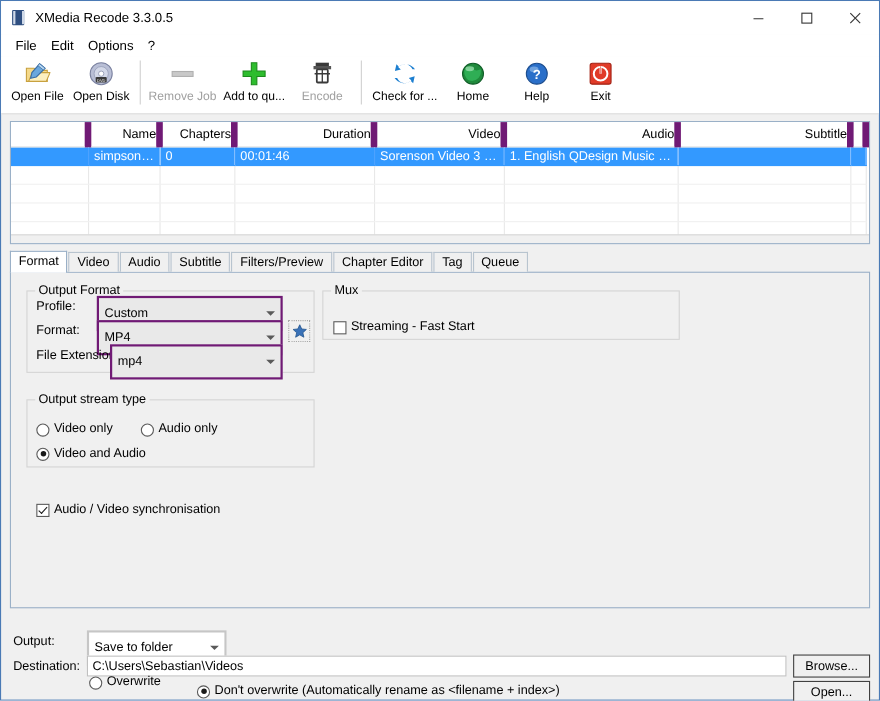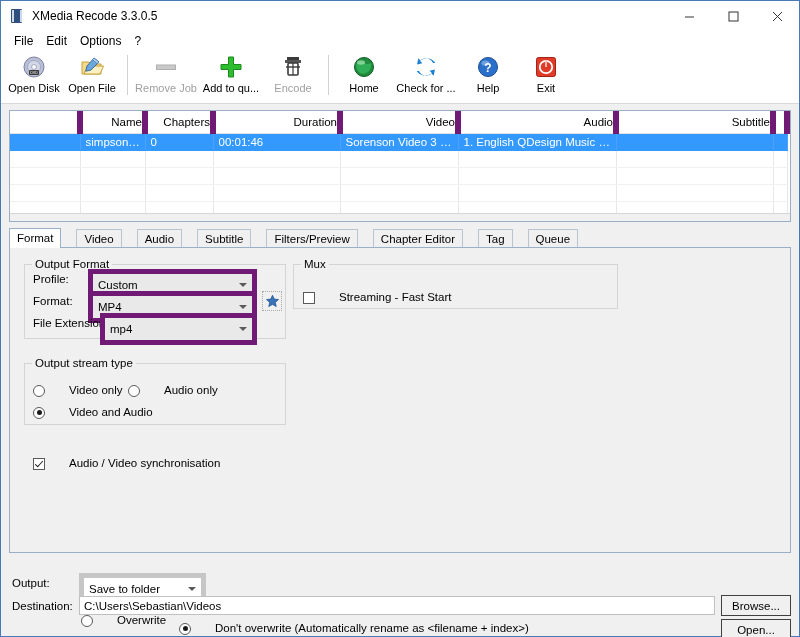--- a/index.html
+++ b/index.html
@@ -205,21 +205,21 @@
     flex: 0 0 auto;
   }
   .tab {
     height: 18px;
     line-height: 18px;
     padding: 0 7px;
     font-size: 11.5px;
     border: 1px solid #b8c4cf;
     border-bottom: none;
     background: #f0f0f0;
-    margin-right: 15px;
+    margin-right: 1px;
     color: #000;
     box-sizing: border-box;
   }
   .tab.active {
     background: #ffffff;
     height: 20px;
     line-height: 19px;
     position: relative;
     top: 1px;
     border-color: #9ab0c7;
@@ -255,21 +255,21 @@
   .fld-label {
     position: absolute;
     font-size: 11.5px;
     color: #000;
     line-height: 14px;
   }
   .combo {
     position: absolute;
     height: 32px;
     background: #e9e9e9;
-    border: 5px solid #701a75;
+    border: 2px solid #701a75;
     box-sizing: border-box;
     display: flex;
     align-items: center;
     padding-left: 5px;
     font-size: 11.5px;
     color: #000;
   }
   .combo .arrow {
     position: absolute;
     right: 5px;
@@ -294,21 +294,20 @@
     background: #f0f0f0;
   }
 
   .chk, .rad {
     position: absolute;
     display: flex;
     align-items: center;
     font-size: 11.5px;
     color: #000;
     line-height: 13px;
-    gap: 20px;
   }
   .box {
     width: 12px; height: 12px;
     border: 1px solid #5a5a5a;
     background: #ffffff;
     box-sizing: border-box;
     margin-right: 4px;
     flex: 0 0 auto;
     position: relative;
   }
@@ -407,40 +406,40 @@
     <div class="menu-item">Edit</div>
     <div class="menu-item">Options</div>
     <div class="menu-item">?</div>
   </div>
 
   <div class="toolbar">
 
     <div class="tb-btn">
       <div class="ico">
         <svg width="24" height="24" viewBox="0 0 24 24">
+          <path d="M2 7 h7 l2 2 h10 v10 H2 Z" fill="#f5d98a" stroke="#c8a13f" stroke-width="1"></path>
+          <path d="M4 19 l3.5 -8 h16 l-3.5 8 Z" fill="#fcefc0" stroke="#c8a13f" stroke-width="1"></path>
+          <path d="M14 3 l5 4 -8 8 -5.2 1.2 1.2 -5.2 Z" fill="#6aa7dd" stroke="#3b6ea5" stroke-width="1"></path>
+          <path d="M14 3 l5 4 -1.6 1.6 -5 -4 Z" fill="#b8d6f0" stroke="#3b6ea5" stroke-width="0.7"></path>
+        </svg>
+      </div>
+      <div class="lbl">Open File</div>
+    </div>
+
+    <div class="tb-btn">
+      <div class="ico">
+        <svg width="24" height="24" viewBox="0 0 24 24">
           <circle cx="12" cy="12" r="10" fill="#b9bfd6" stroke="#7b82a0" stroke-width="1"></circle>
           <circle cx="12" cy="12" r="6.5" fill="#d3d8e8" stroke="#9aa0bb" stroke-width="0.8"></circle>
           <circle cx="12" cy="12" r="2.4" fill="#ffffff" stroke="#8f96b0" stroke-width="0.8"></circle>
           <rect x="7" y="15" width="10" height="5" rx="1" fill="#3a3a3a"></rect>
           <text x="12" y="19.2" font-size="3.6" fill="#ffffff" text-anchor="middle" font-family="Liberation Sans, sans-serif">DVD</text>
         </svg>
       </div>
       <div class="lbl">Open Disk</div>
-    </div>
-
-    <div class="tb-btn">
-      <div class="ico">
-        <svg width="24" height="24" viewBox="0 0 24 24">
-          <path d="M2 7 h7 l2 2 h10 v10 H2 Z" fill="#f5d98a" stroke="#c8a13f" stroke-width="1"></path>
-          <path d="M4 19 l3.5 -8 h16 l-3.5 8 Z" fill="#fcefc0" stroke="#c8a13f" stroke-width="1"></path>
-          <path d="M14 3 l5 4 -8 8 -5.2 1.2 1.2 -5.2 Z" fill="#6aa7dd" stroke="#3b6ea5" stroke-width="1"></path>
-          <path d="M14 3 l5 4 -1.6 1.6 -5 -4 Z" fill="#b8d6f0" stroke="#3b6ea5" stroke-width="0.7"></path>
-        </svg>
-      </div>
-      <div class="lbl">Open File</div>
     </div>
 
     <div class="tb-sep"></div>
 
     <div class="tb-btn disabled" style="width:64px;">
       <div class="ico">
         <svg width="24" height="24" viewBox="0 0 24 24">
           <rect x="2.5" y="10" width="19" height="4.5" fill="#c9c9c9" stroke="#b0b0b0" stroke-width="1"></rect>
         </svg>
       </div>
@@ -464,40 +463,40 @@
           <rect x="7" y="8" width="10" height="12" rx="1" fill="none" stroke="#3a3a3a" stroke-width="1.6"></rect>
           <line x1="5" y1="12" x2="19" y2="12" stroke="#3a3a3a" stroke-width="1.4"></line>
           <line x1="12" y1="8" x2="12" y2="20" stroke="#3a3a3a" stroke-width="1.2"></line>
         </svg>
       </div>
       <div class="lbl">Encode</div>
     </div>
 
     <div class="tb-sep"></div>
 
+    <div class="tb-btn" style="width:66px;">
+      <div class="ico">
+        <svg width="24" height="24" viewBox="0 0 24 24">
+          <path d="M19 8 a8 8 0 0 0 -13 -2.2 l2.4 2.4 L3 9.6 L4.4 3.3 l2.1 2.1 A10.5 10.5 0 0 1 21.3 8 Z" fill="#1d7fd0"></path>
+          <path d="M5 16 a8 8 0 0 0 13 2.2 l-2.4 -2.4 L21 14.4 L19.6 20.7 l-2.1 -2.1 A10.5 10.5 0 0 1 2.7 16 Z" fill="#1d7fd0"></path>
+        </svg>
+      </div>
+      <div class="lbl">Check for ...</div>
+    </div>
+
     <div class="tb-btn">
       <div class="ico">
         <svg width="24" height="24" viewBox="0 0 24 24">
           <circle cx="12" cy="12" r="9.5" fill="#1f8a3c"></circle>
           <path d="M4 9 q4 -3 8 -1 q3 2 7 0 q1 4 -2 8 q-4 4 -9 2 q-4 -3 -4 -9 Z" fill="#2fae55"></path>
           <ellipse cx="9" cy="7.5" rx="4" ry="2.2" fill="#9fe3b2" opacity="0.75"></ellipse>
           <circle cx="12" cy="12" r="9.5" fill="none" stroke="#0f5c26" stroke-width="1"></circle>
         </svg>
       </div>
       <div class="lbl">Home</div>
-    </div>
-
-    <div class="tb-btn" style="width:66px;">
-      <div class="ico">
-        <svg width="24" height="24" viewBox="0 0 24 24">
-          <path d="M19 8 a8 8 0 0 0 -13 -2.2 l2.4 2.4 L3 9.6 L4.4 3.3 l2.1 2.1 A10.5 10.5 0 0 1 21.3 8 Z" fill="#1d7fd0"></path>
-          <path d="M5 16 a8 8 0 0 0 13 2.2 l-2.4 -2.4 L21 14.4 L19.6 20.7 l-2.1 -2.1 A10.5 10.5 0 0 1 2.7 16 Z" fill="#1d7fd0"></path>
-        </svg>
-      </div>
-      <div class="lbl">Check for ...</div>
     </div>
 
     <div class="tb-btn">
       <div class="ico">
         <svg width="22" height="22" viewBox="0 0 22 22">
           <circle cx="11" cy="11" r="9.5" fill="#2a6fc9" stroke="#1c4d8e" stroke-width="1"></circle>
           <ellipse cx="8.5" cy="7" rx="4" ry="2.6" fill="#9fc4ef" opacity="0.6"></ellipse>
           <text x="11" y="15.5" font-size="12" font-weight="bold" fill="#ffffff" text-anchor="middle" font-family="Liberation Sans, sans-serif">?</text>
         </svg>
       </div>

